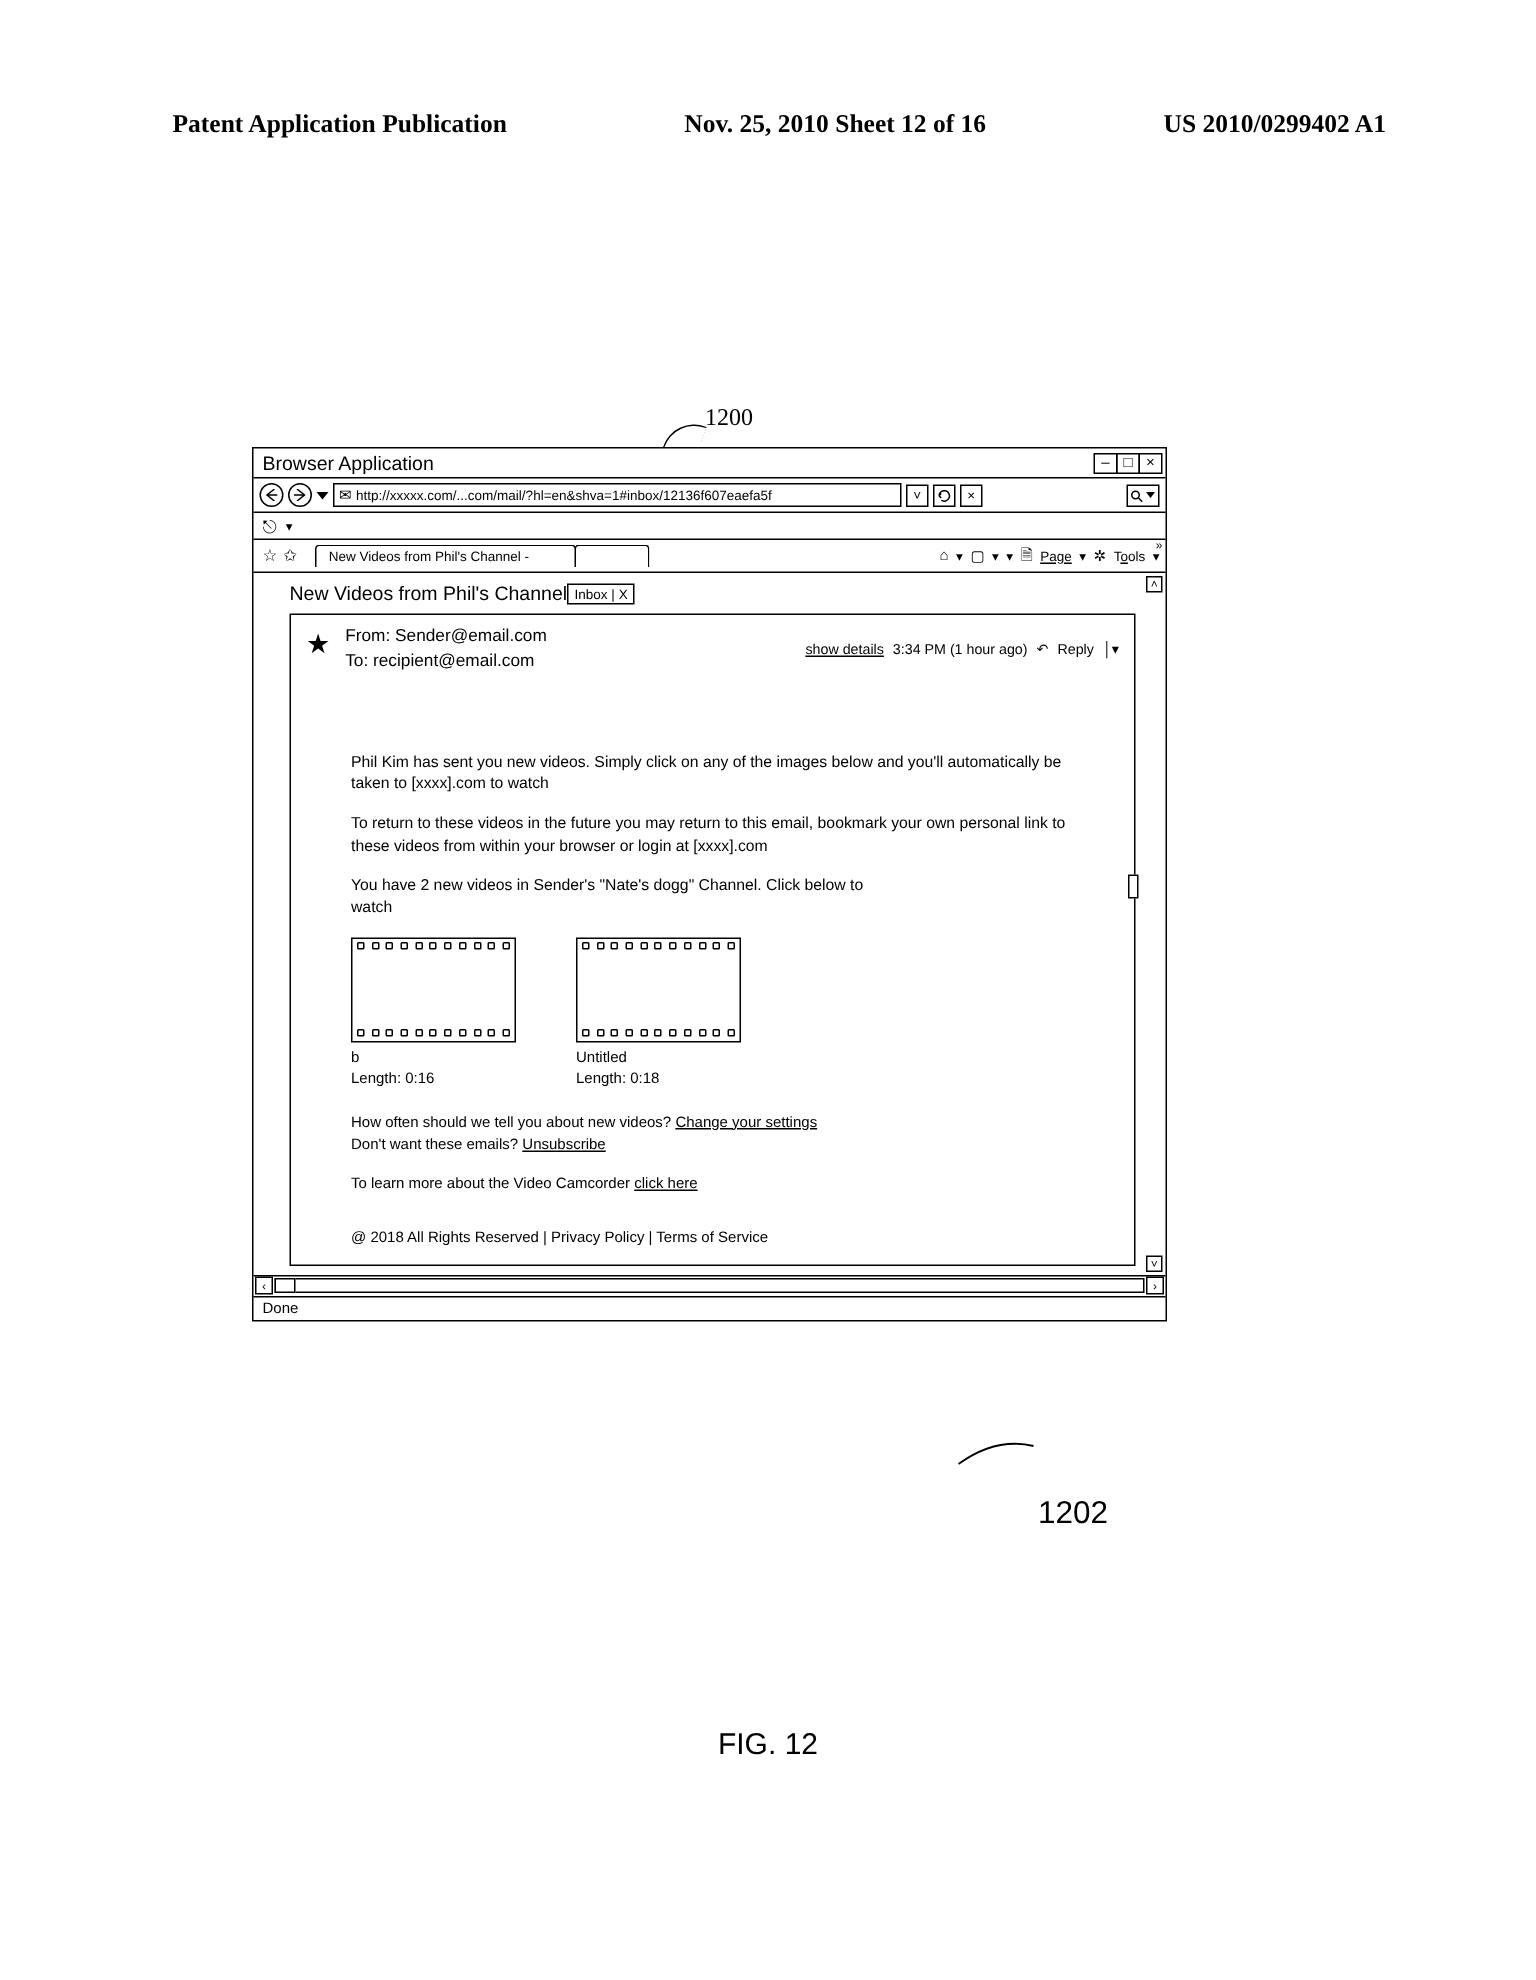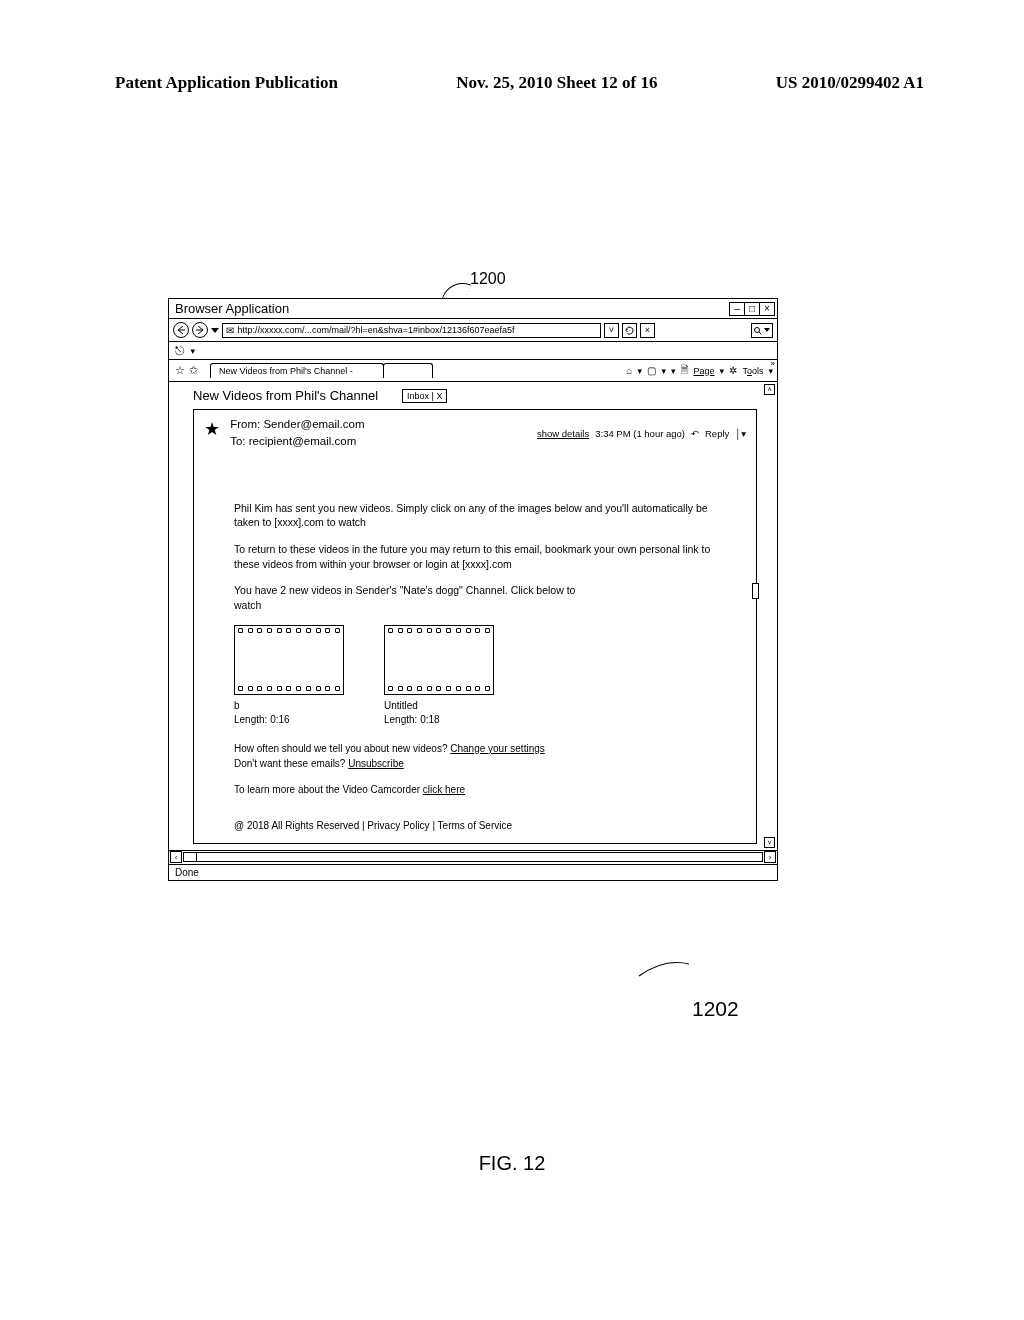--- a/index.html
+++ b/index.html
@@ -18,21 +18,21 @@
     margin-top: 13px;
   }
   .page-header .left { font-weight: bold; }
   .page-header .mid { font-weight: bold; }
   .page-header .right { font-weight: bold; }
 
   .callout-1200 {
     position: absolute;
     top: 270px;
     left: 470px;
-    font-family: Liberation Sans, sans-serif;
+    font-family: Liberation Serif, serif;
     font-size: 16px;
   }
   .callout-1200::before {
     content: "";
     position: absolute;
     left: -25px; top: 10px;
     width: 22px; height: 22px;
     border-left: 1.5px solid #000;
     border-top: 1.5px solid #000;
     border-radius: 22px 0 0 0;
@@ -148,21 +148,21 @@
     position:absolute; right:2px; top:2px;
     width:11px;height:11px;border:1px solid #000;
     display:flex;align-items:center;justify-content:center;font-size:8px;
   }
   .scroll-dn {
     position:absolute; right:2px; bottom:2px;
     width:11px;height:11px;border:1px solid #000;
     display:flex;align-items:center;justify-content:center;font-size:8px;
   }
   .subject-row {
-    display:flex;align-items:center;gap:24px;
+    display:flex;align-items:center;gap:0;
     font-size: 13px;
     margin-bottom: 6px;
   }
   .inbox-badge {
     border:1px solid #000; padding:1px 4px; font-size:9px;
   }
   .msg-box {
     border:1px solid #000;
     padding: 6px 10px 10px 10px;
     position: relative;

